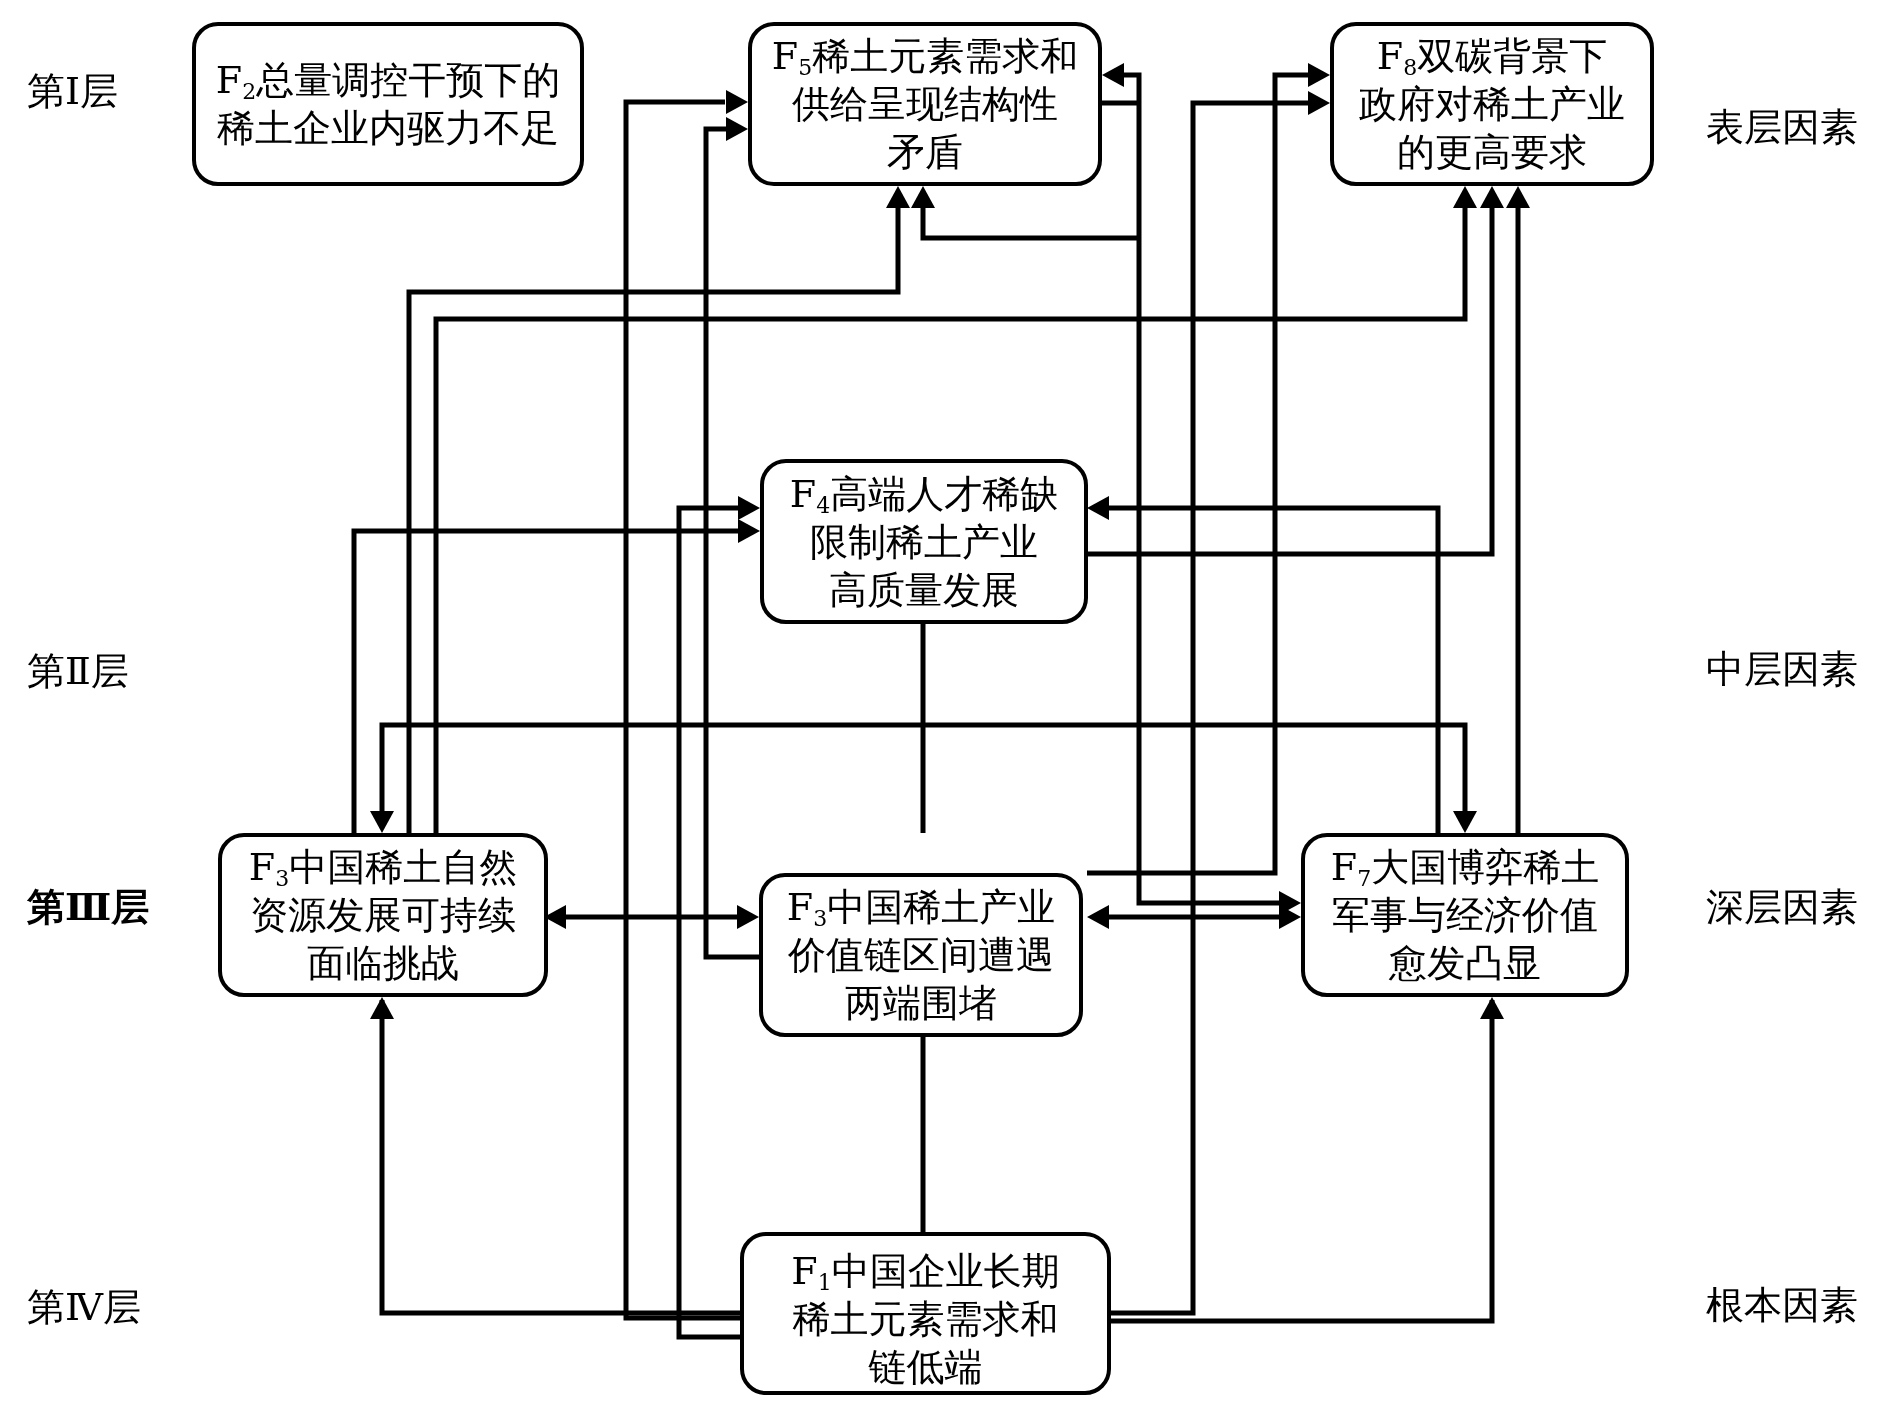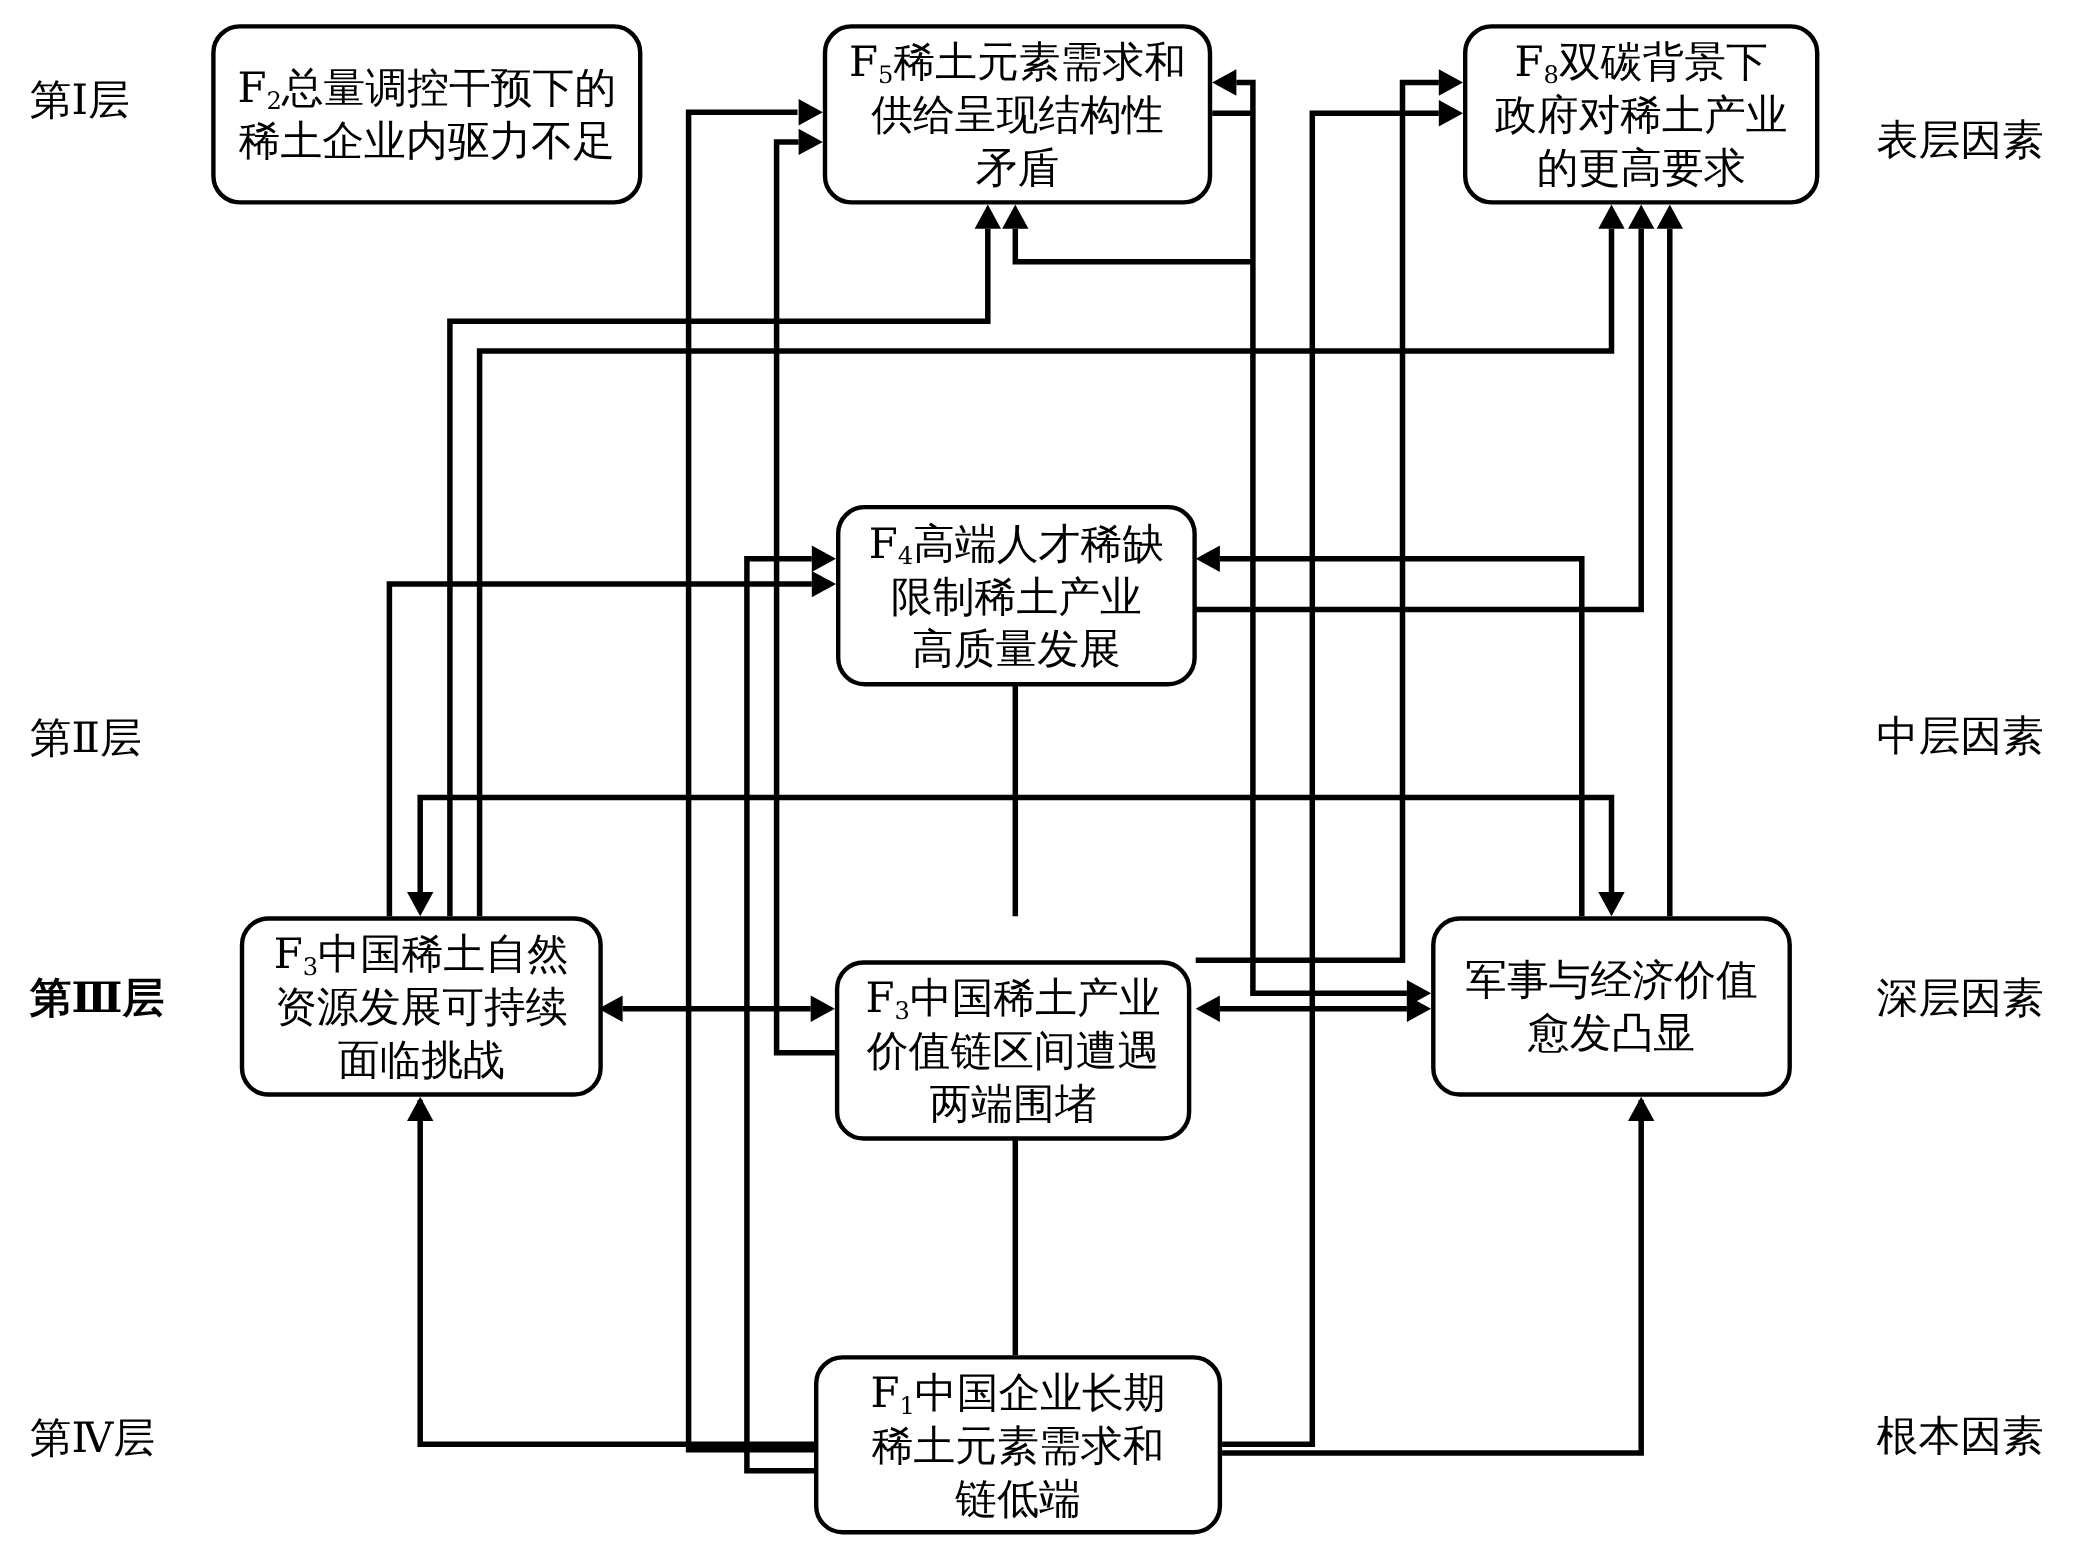--- a/index.html
+++ b/index.html
@@ -116,23 +116,24 @@
   </div>
 <div class="node" style="left:759px;top:833px;width:324px;height:164px;margin-top:40px;">
     <div>
       <span class="line"><span>F</span><sub>3</sub>中国稀土产业</span>
       <span class="line">价值链区间遭遇</span>
       <span class="line">两端围堵</span>
     </div>
   </div>
 <div class="node" style="left:1301px;top:833px;width:328px;height:164px;">
     <div>
+      <span class="line"><span>F</span><sub>7</sub>大国博弈稀土</span>
       <span class="line">军事与经济价值</span>
       <span class="line">愈发凸显</span>
     </div>
   </div>
-<div class="node" style="left:740px;top:1232px;width:371px;height:163px;">
+<div class="node" style="left:740px;top:1232px;width:371px;height:163px;align-items:flex-end;">
     <div>
       <span class="line"><span>F</span><sub>1</sub>中国企业长期</span>
       <span class="line">稀土元素需求和</span>
       <span class="line">链低端</span>
     </div>
   </div>
 
 </body></html>

